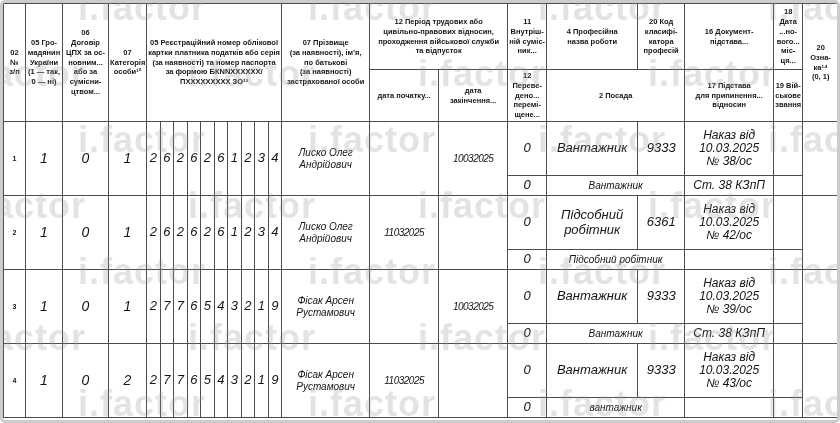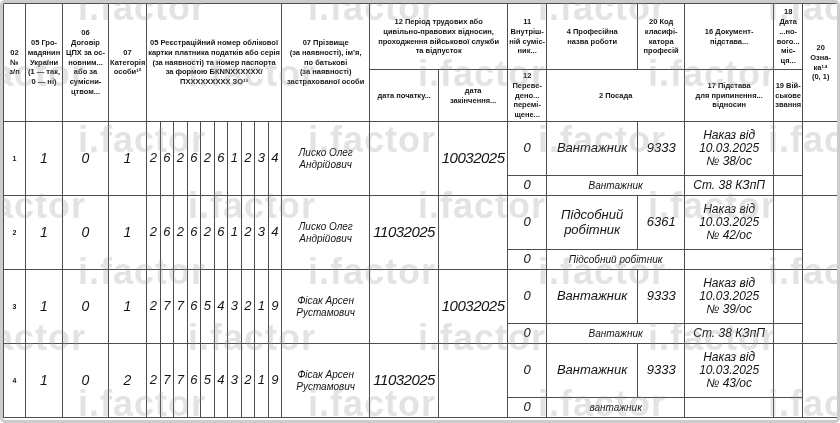--- a/index.html
+++ b/index.html
@@ -42,21 +42,21 @@
     font-style:italic;
     font-size:13px;
     line-height:1.12;
   }
   td.rownum{
     font-style:normal;
     font-weight:bold;
     font-size:7px;
   }
   td.big{font-size:14px;}
-  td.date{font-size:15px;letter-spacing:-0.5px;}
+  td.date{font-size:10px;letter-spacing:-0.5px;}
   td.name{font-size:10px;}
   td.doc{font-size:12px;line-height:1.08;}
   td.digit{padding:0;font-size:13px;}
   .wm-layer{
     position:absolute;
     left:0;top:0;right:0;bottom:0;
     pointer-events:none;
     overflow:hidden;
     z-index:5;
   }

